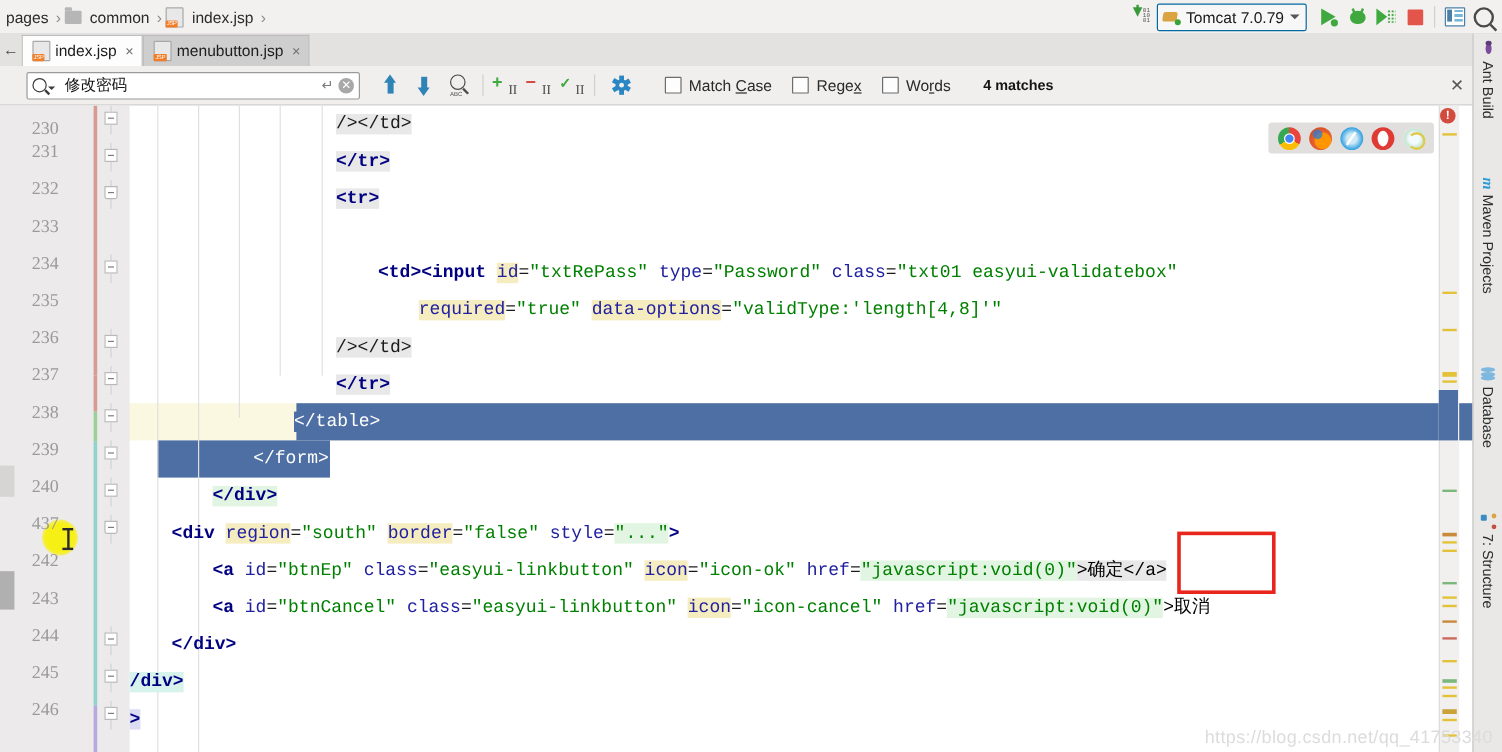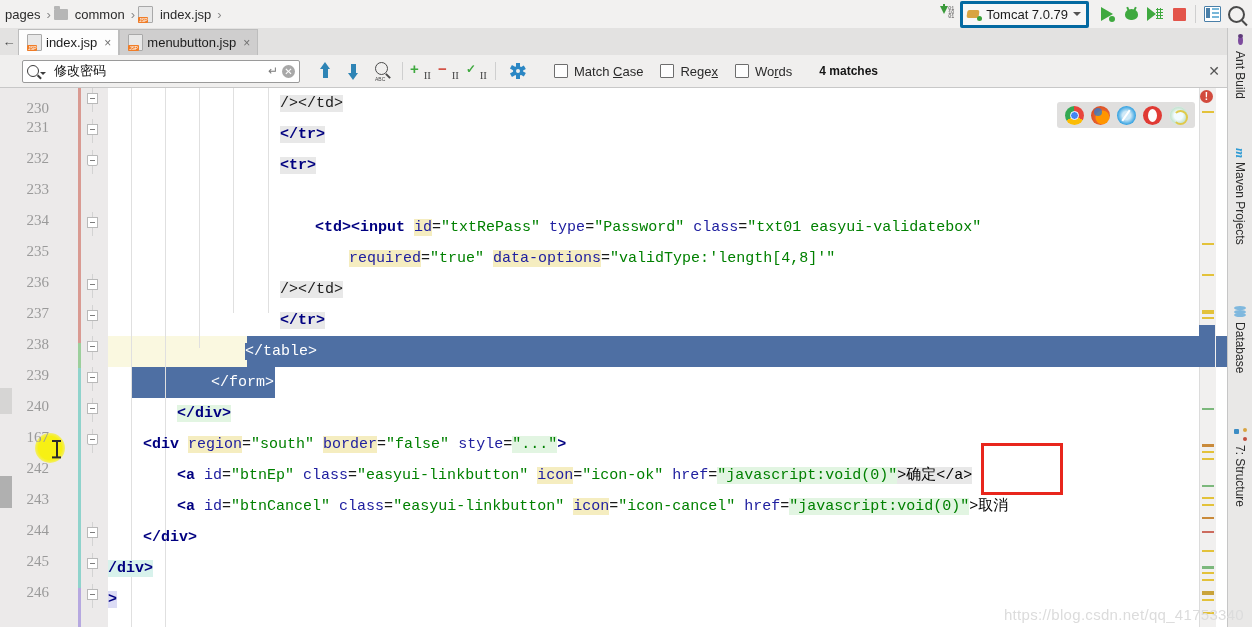--- a/index.html
+++ b/index.html
@@ -50,21 +50,21 @@
     border-left:4px solid transparent;border-right:4px solid transparent;
     border-top:8px solid #3a9a3a;
   }
   .dl-icon .stem{position:absolute;left:5px;top:0px;width:2px;height:6px;background:#3a9a3a;}
   .dl-icon .bits{
     position:absolute;left:10px;top:3px;font-size:5px;line-height:4px;color:#555;
     font-family:"Liberation Mono",monospace;
   }
   .runcfg{
     display:flex;align-items:center;height:21px;
-    border:3px solid #0369a1;border-radius:2px;background:#f7f7f7;
+    border:1px solid #0369a1;border-radius:2px;background:#f7f7f7;
     padding:0 5px 0 3px;margin-right:6px;
   }
   .runcfg .tcat{
     width:16px;height:14px;margin-right:4px;position:relative;display:inline-block;
   }
   .runcfg .tcat .body{
     position:absolute;left:1px;top:3px;width:12px;height:8px;
     background:#d9a441;border-radius:2px;transform:skewX(-8deg);
   }
   .runcfg .tcat .dot{position:absolute;right:0;bottom:0;width:5px;height:5px;border-radius:50%;background:#3aa23a;}
@@ -490,21 +490,21 @@
     <div class="gut-num" style="top:31px;">231</div>
     <div class="gut-num" style="top:62px;">232</div>
     <div class="gut-num" style="top:93px;">233</div>
     <div class="gut-num" style="top:124px;">234</div>
     <div class="gut-num" style="top:155px;">235</div>
     <div class="gut-num" style="top:186px;">236</div>
     <div class="gut-num" style="top:217px;">237</div>
     <div class="gut-num" style="top:248px;">238</div>
     <div class="gut-num" style="top:279px;">239</div>
     <div class="gut-num" style="top:310px;">240</div>
-    <div class="gut-num" style="top:341px;">167</div>
+    <div class="gut-num" style="top:341px;">437</div>
     <div class="gut-num" style="top:372px;">242</div>
     <div class="gut-num" style="top:403px;text-align:right;">243</div>
     <div class="gut-num" style="top:434px;">244</div>
     <div class="gut-num" style="top:465px;">245</div>
     <div class="gut-num" style="top:496px;">246</div>
 
     <div class="fold" style="top:0px;">
         <span class="ln"></span>
         <span class="mk"></span>
       </div>

